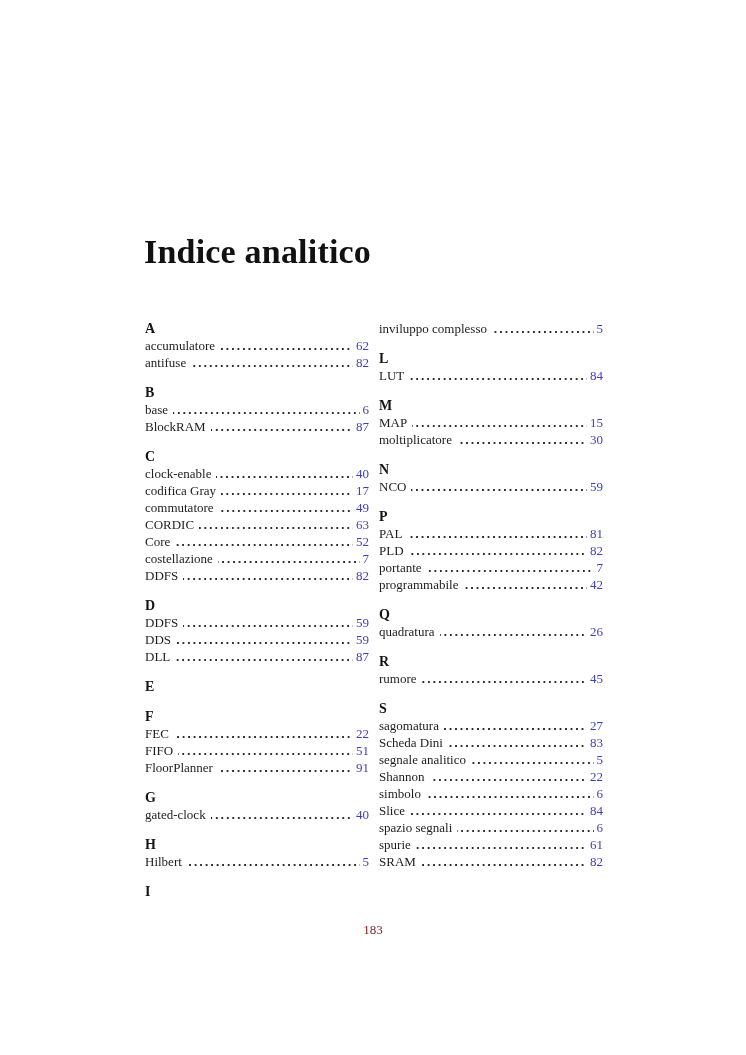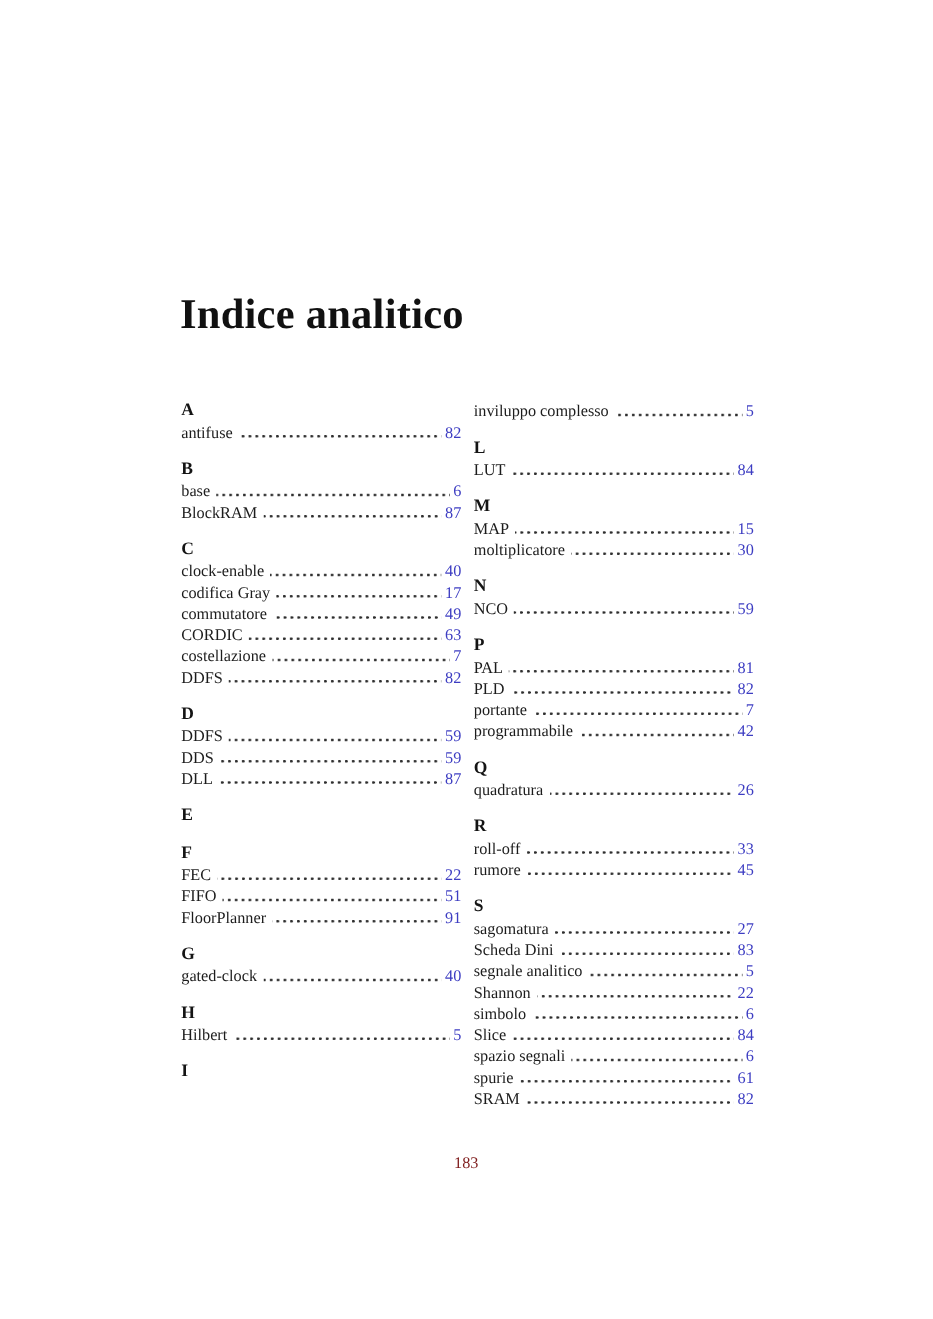--- a/index.html
+++ b/index.html
@@ -83,20 +83,25 @@
 </head>
 <body>
 
 <div class="page">
   <h1 class="title">Indice analitico</h1>
   <div class="columns">
     <div class="col">
         <div class="group">
           <div class="group-letter">A</div>
           <div class="entry">
+            <span class="term">accumulatore</span>
+            <span class="leader"></span>
+            <a class="pagenum">62</a>
+          </div>
+          <div class="entry">
             <span class="term">antifuse</span>
             <span class="leader"></span>
             <a class="pagenum">82</a>
           </div>
         </div>
         <div class="group">
           <div class="group-letter">B</div>
           <div class="entry">
             <span class="term">base</span>
             <span class="leader"></span>
@@ -122,20 +127,25 @@
           </div>
           <div class="entry">
             <span class="term">commutatore</span>
             <span class="leader"></span>
             <a class="pagenum">49</a>
           </div>
           <div class="entry">
             <span class="term">CORDIC</span>
             <span class="leader"></span>
             <a class="pagenum">63</a>
+          </div>
+          <div class="entry">
+            <span class="term">Core</span>
+            <span class="leader"></span>
+            <a class="pagenum">52</a>
           </div>
           <div class="entry">
             <span class="term">costellazione</span>
             <span class="leader"></span>
             <a class="pagenum">7</a>
           </div>
           <div class="entry">
             <span class="term">DDFS</span>
             <span class="leader"></span>
             <a class="pagenum">82</a>
@@ -263,25 +273,20 @@
         <div class="group">
           <div class="group-letter">Q</div>
           <div class="entry">
             <span class="term">quadratura</span>
             <span class="leader"></span>
             <a class="pagenum">26</a>
           </div>
         </div>
         <div class="group">
           <div class="group-letter">R</div>
-          <div class="entry">
-            <span class="term">roll-off</span>
-            <span class="leader"></span>
-            <a class="pagenum">33</a>
-          </div>
           <div class="entry">
             <span class="term">rumore</span>
             <span class="leader"></span>
             <a class="pagenum">45</a>
           </div>
         </div>
         <div class="group">
           <div class="group-letter">S</div>
           <div class="entry">
             <span class="term">sagomatura</span>

